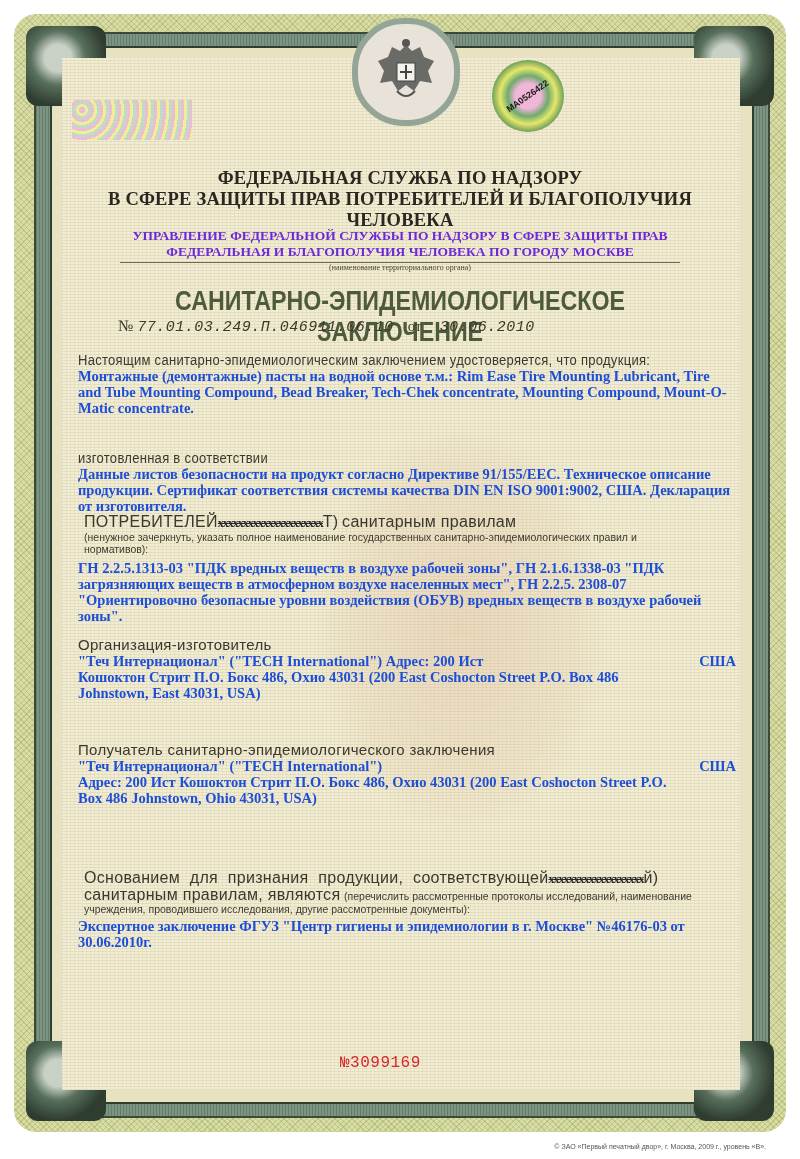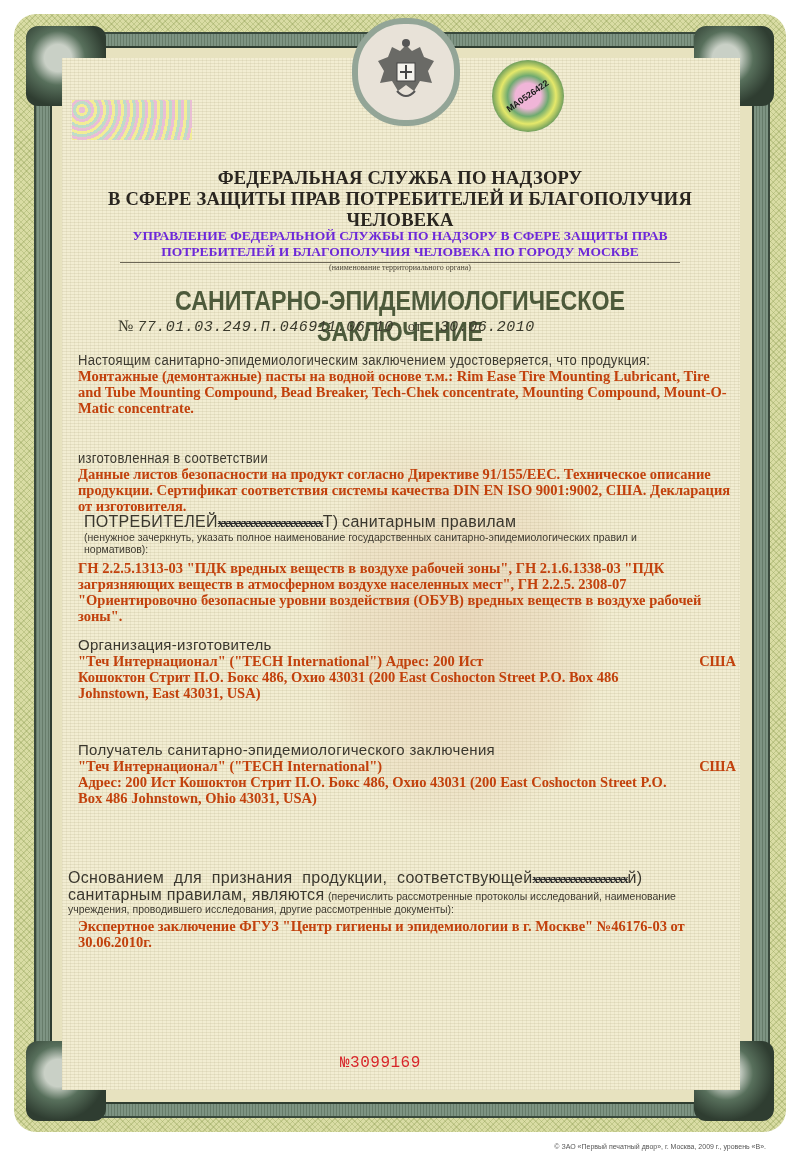--- a/index.html
+++ b/index.html
@@ -96,21 +96,21 @@
     transform: scaleX(0.86);
   }
   .number-line {
     position: absolute; left: 118px; top: 317px; font-size: 16px; color: #3a3a2c;
   }
   .number-line .mono { font-family: "Liberation Mono", monospace; font-style: italic; font-size: 15px; letter-spacing: 0.5px; margin-top: 44px; }
   .number-line .ot { margin: 0 14px 0 10px; font-size: 15px; }
 
   .block { position: absolute; left: 78px; width: 658px; font-size: 14.5px; line-height: 16px; }
   .light { font-family: "Liberation Sans", sans-serif; font-weight: normal; color: #3b382f; font-size: 14px; letter-spacing: 0.3px; transform: scaleX(0.93); transform-origin: left; display:inline-block; }
-  .bold { font-weight: bold; color: #c2410c; }
+  .bold { font-weight: bold; color: #1d4ed8; }
   .small { font-family: "Liberation Sans", sans-serif; font-size: 10.5px; color: #3e3a30; line-height: 12px; }
   .big-light { font-family: "Liberation Sans", sans-serif; font-size: 16px; color: #3a372e; letter-spacing: 0.3px; }
   .struck { color: #2a2a2a; letter-spacing: -1px; font-weight: bold; font-size: 12px; text-decoration: line-through; }
   .country { position: absolute; right: 0; top: 0; font-weight: bold; }
 
   .serial {
     position: absolute; left: 340px; top: 1054px;
     font-family: "Liberation Mono", monospace; font-size: 16px; color: #d8262a; letter-spacing: 0.5px;
   }
   .imprint {
@@ -146,21 +146,21 @@
 <div class="hologram">
   <span>МА0526422</span>
 </div>
 
 <div class="h-federal">
   <div>ФЕДЕРАЛЬНАЯ СЛУЖБА ПО НАДЗОРУ</div>
   <div>В СФЕРЕ ЗАЩИТЫ ПРАВ ПОТРЕБИТЕЛЕЙ И БЛАГОПОЛУЧИЯ  ЧЕЛОВЕКА</div>
 </div>
 <div class="h-dept">
   <div>УПРАВЛЕНИЕ ФЕДЕРАЛЬНОЙ СЛУЖБЫ ПО НАДЗОРУ В СФЕРЕ ЗАЩИТЫ ПРАВ</div>
-  <div>ПОТРЕБИТЕЛЕЙ И БЛАГОПОЛУЧИЯ ЧЕЛОВЕКА ПО ГОРОДУ МОСКВЕ</div>
+  <div>ФЕДЕРАЛЬНАЯ И БЛАГОПОЛУЧИЯ ЧЕЛОВЕКА ПО ГОРОДУ МОСКВЕ</div>
 </div>
 <div class="dept-rule"></div>
 <div class="dept-caption">(наименование территориального органа)</div>
 
 <div class="title">САНИТАРНО-ЭПИДЕМИОЛОГИЧЕСКОЕ ЗАКЛЮЧЕНИЕ</div>
 <div class="number-line">
   <span>№</span>
   <span class="mono">77.01.03.249.П.046911.06.10</span>
   <span class="ot">от</span>
   <span class="mono">30.06.2010</span>
@@ -198,21 +198,21 @@
 <div class="block" style="top:742px;">
   <div class="big-light" style="font-size:15px;">Получатель санитарно-эпидемиологического заключения</div>
   <div class="bold" style="position:relative;">
     <span>"Теч Интернационал" ("TECH International")</span>
     <span class="country">США</span>
   </div>
   <div class="bold">Адрес: 200 Ист Кошоктон Стрит П.О. Бокс 486,  Охио 43031 (200 East Coshocton Street P.O.</div>
   <div class="bold">Box 486 Johnstown,  Ohio 43031,  USA)</div>
 </div>
 
-<div class="block" style="top:870px; left:68px;">
+<div class="block" style="top:870px; left:84px;">
   <div>
     <span class="big-light" style="word-spacing:5px;">Основанием  для  признания  продукции,  соответствующей</span><span class="struck">xxxxxxxxxxxxxxxxxxx</span><span class="big-light">й)</span>
   </div>
   <div>
     <span class="big-light">санитарным правилам, являются</span>
     <span class="small">(перечислить рассмотренные протоколы исследований, наименование</span>
   </div>
   <div class="small">учреждения, проводившего исследования, другие рассмотренные документы):</div>
 </div>
 <div class="block bold" style="top:918px;">Экспертное заключение ФГУЗ "Центр гигиены и эпидемиологии в г. Москве" №46176-03 от 30.06.2010г.</div>

